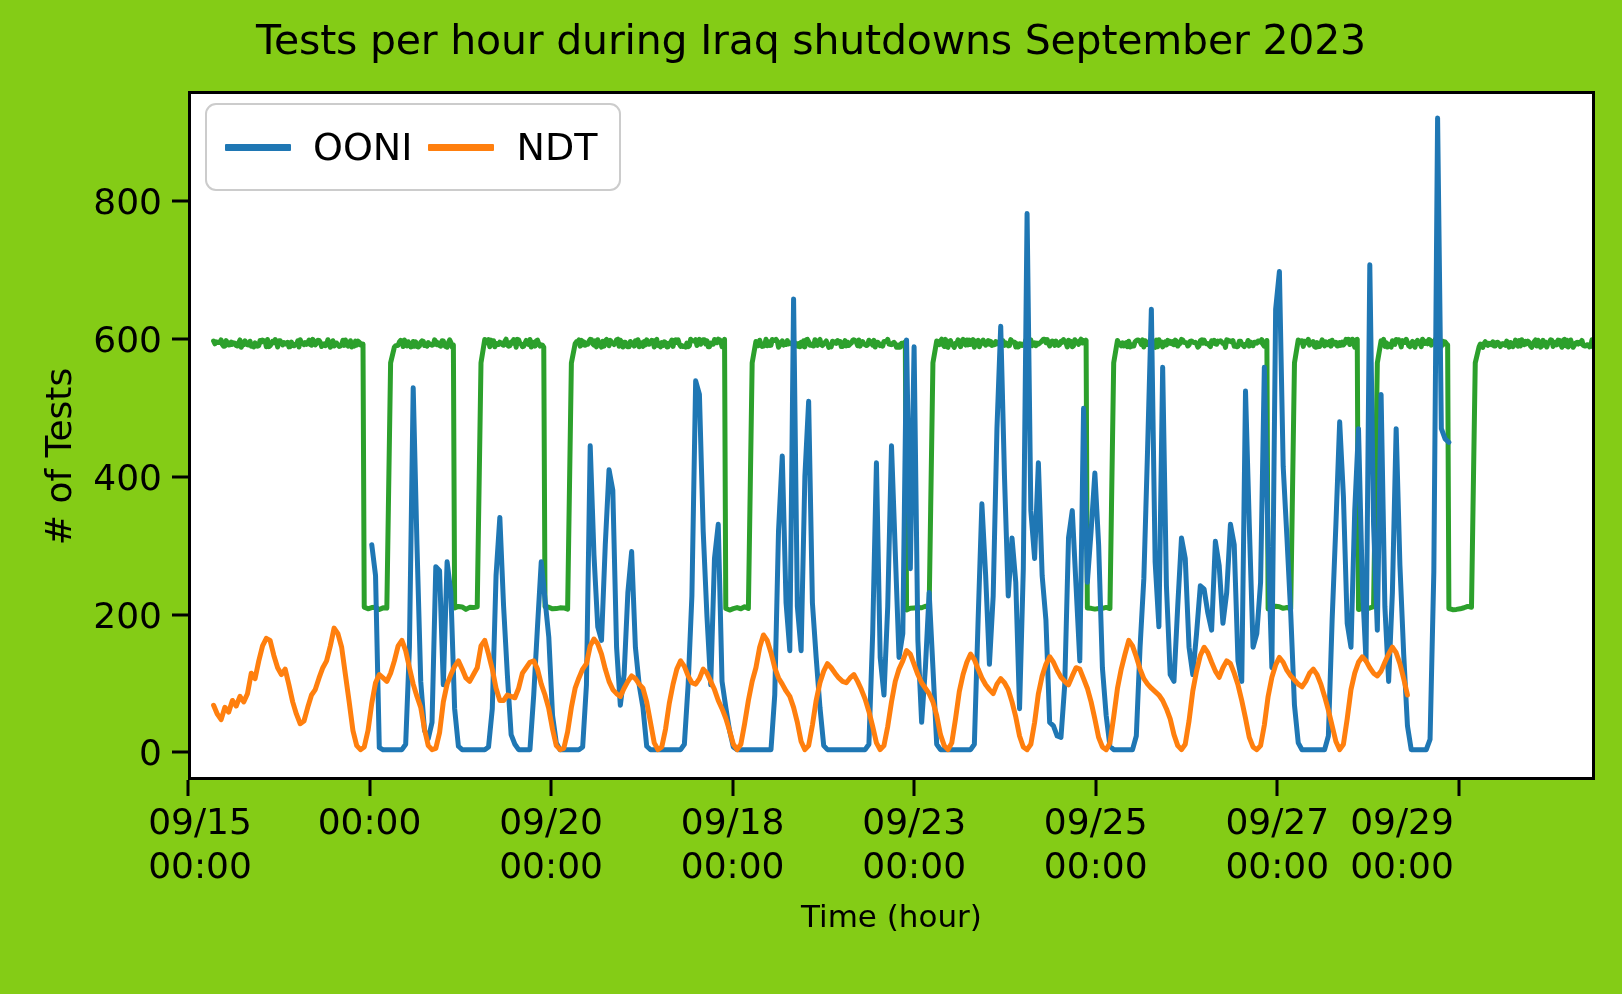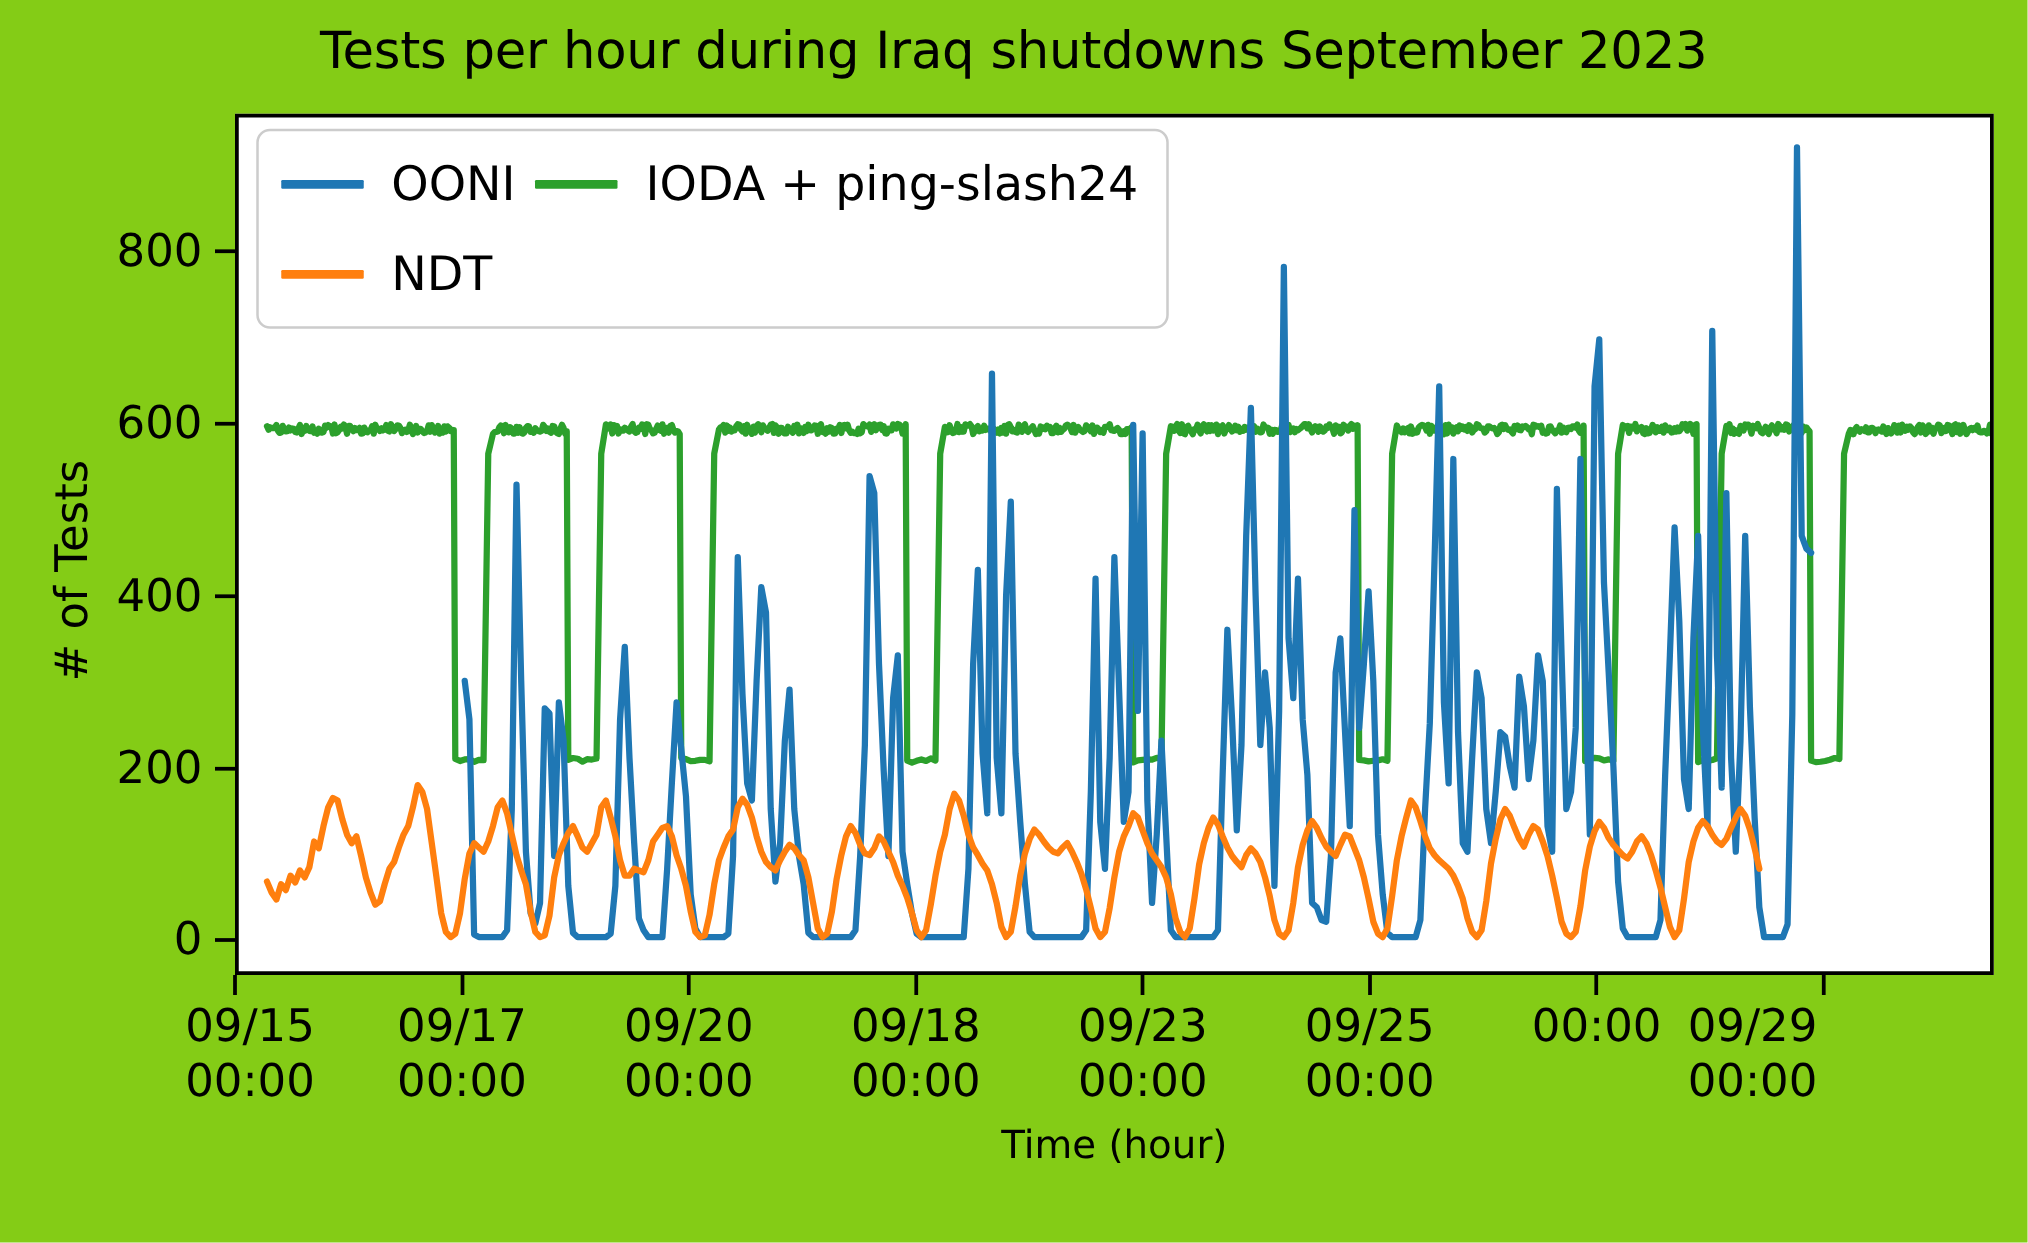--- a/index.html
+++ b/index.html
@@ -167,21 +167,20 @@
       <div class="ytick-mark" style="top: 201.24px;"></div>
     </div>
   <div id="xaxis-ticks">
       <div class="xtick-mark" style="left: 188px;"></div>
       <div class="xtick-label" style="left: 200px;">
         <span>09/15</span>
         <span>00:00</span>
       </div>
       <div class="xtick-mark" style="left: 369.548px;"></div>
       <div class="xtick-label" style="left: 369.548px;">
-        <span>09/17</span>
         <span>00:00</span>
       </div>
       <div class="xtick-mark" style="left: 551.097px;"></div>
       <div class="xtick-label" style="left: 551.097px;">
         <span>09/20</span>
         <span>00:00</span>
       </div>
       <div class="xtick-mark" style="left: 732.645px;"></div>
       <div class="xtick-label" style="left: 732.645px;">
         <span>09/18</span>
@@ -192,20 +191,21 @@
         <span>09/23</span>
         <span>00:00</span>
       </div>
       <div class="xtick-mark" style="left: 1095.74px;"></div>
       <div class="xtick-label" style="left: 1095.74px;">
         <span>09/25</span>
         <span>00:00</span>
       </div>
       <div class="xtick-mark" style="left: 1277.29px;"></div>
       <div class="xtick-label" style="left: 1277.29px;">
+        <span>09/27</span>
         <span>00:00</span>
       </div>
       <div class="xtick-mark" style="left: 1458.84px;"></div>
       <div class="xtick-label" style="left: 1402px;">
         <span>09/29</span>
         <span>00:00</span>
       </div>
     </div>
 
   <div id="plot-area">
@@ -217,24 +217,20 @@
         </g>
     </svg>
   </div>
 
   <div id="legend">
       <div class="legend-entry">
         <span class="legend-swatch" style="background: rgb(31, 119, 180);"></span>
         <span class="legend-text">OONI</span>
       </div>
       <div class="legend-entry">
-        <span class="legend-swatch" style="background: rgb(44, 160, 44);"></span>
-        <span class="legend-text">IODA + ping-slash24</span>
-      </div>
-      <div class="legend-entry">
         <span class="legend-swatch" style="background: rgb(255, 127, 14);"></span>
         <span class="legend-text">NDT</span>
       </div>
     </div>
 
   <div id="xlabel">Time (hour)</div>
 
 </div>
 
 </body></html>

